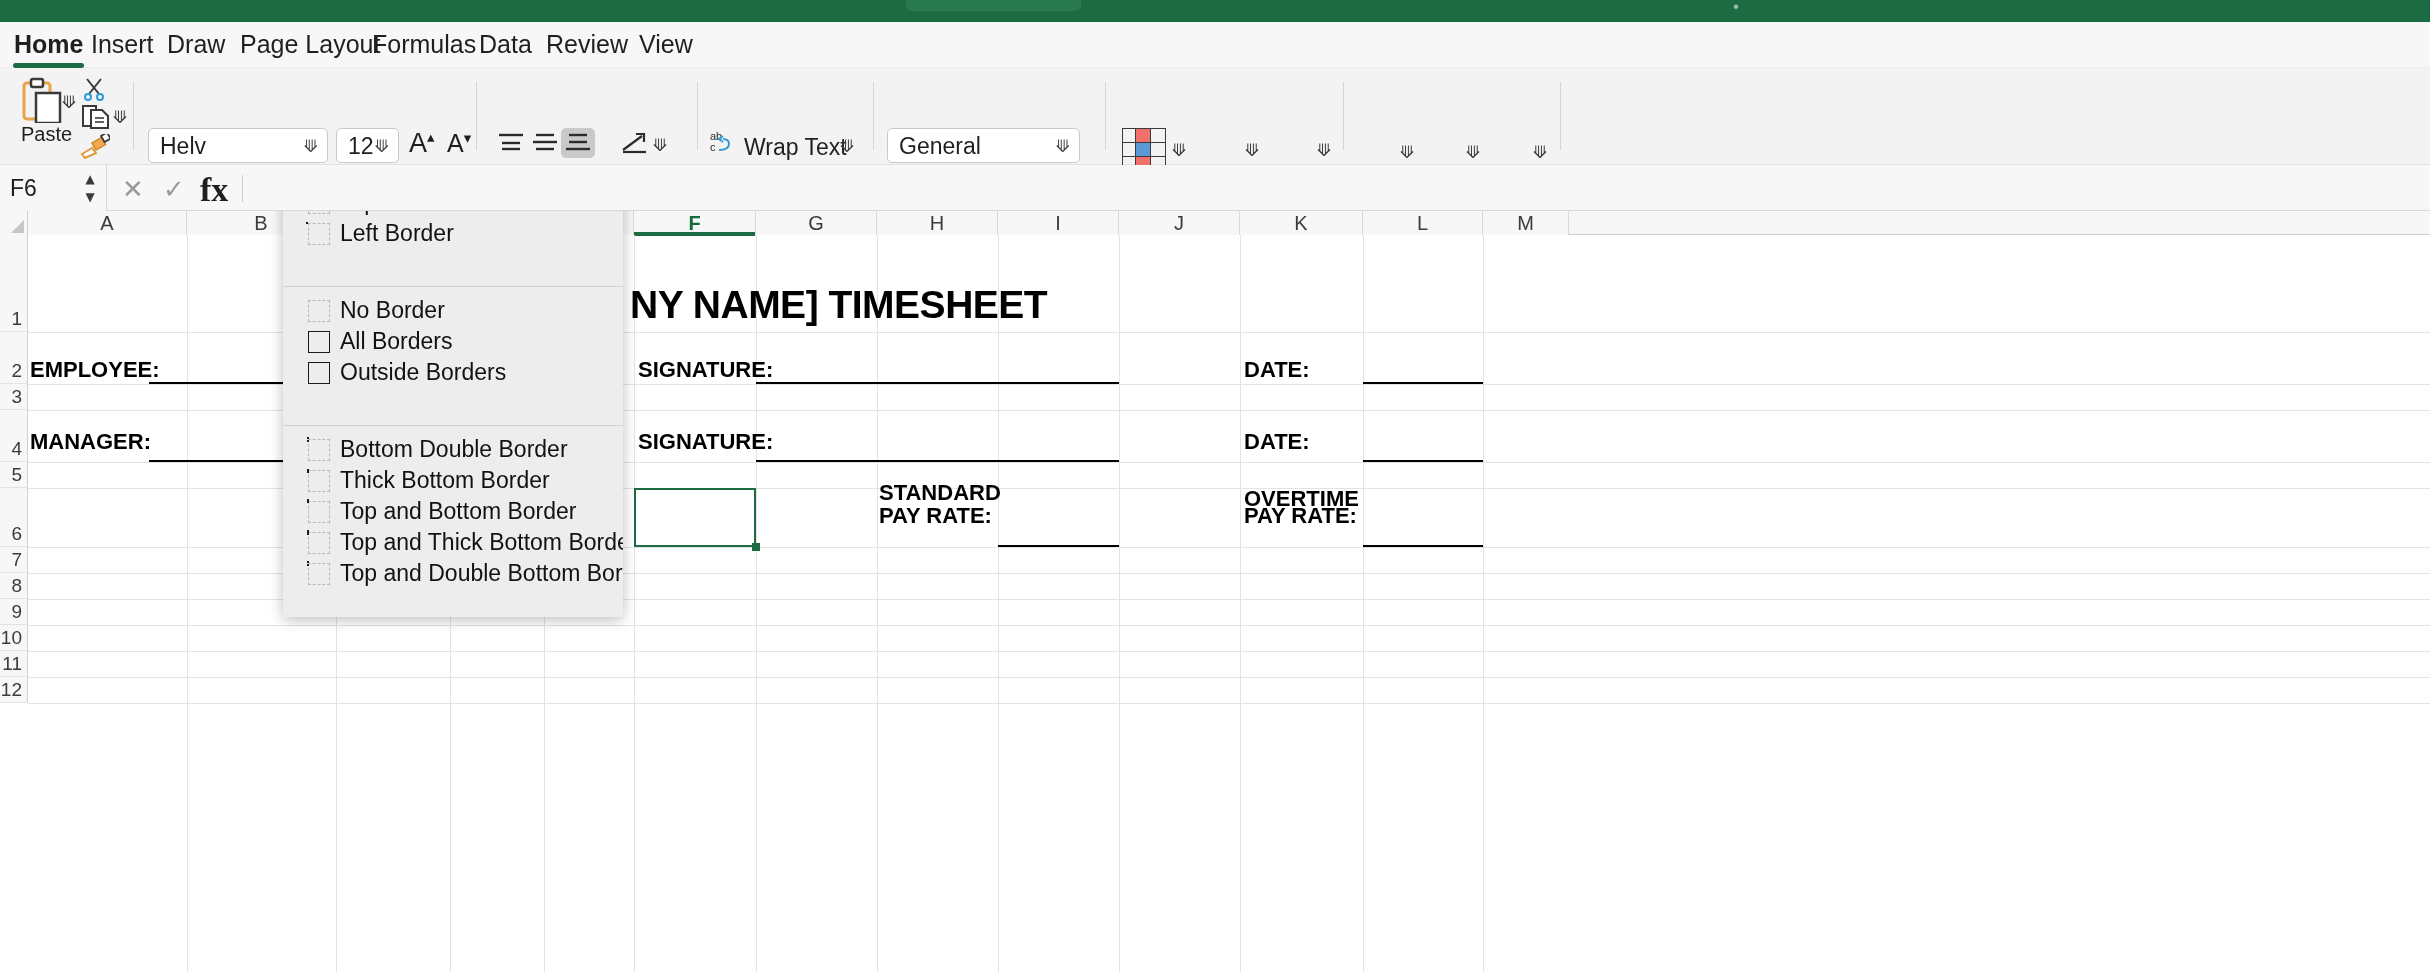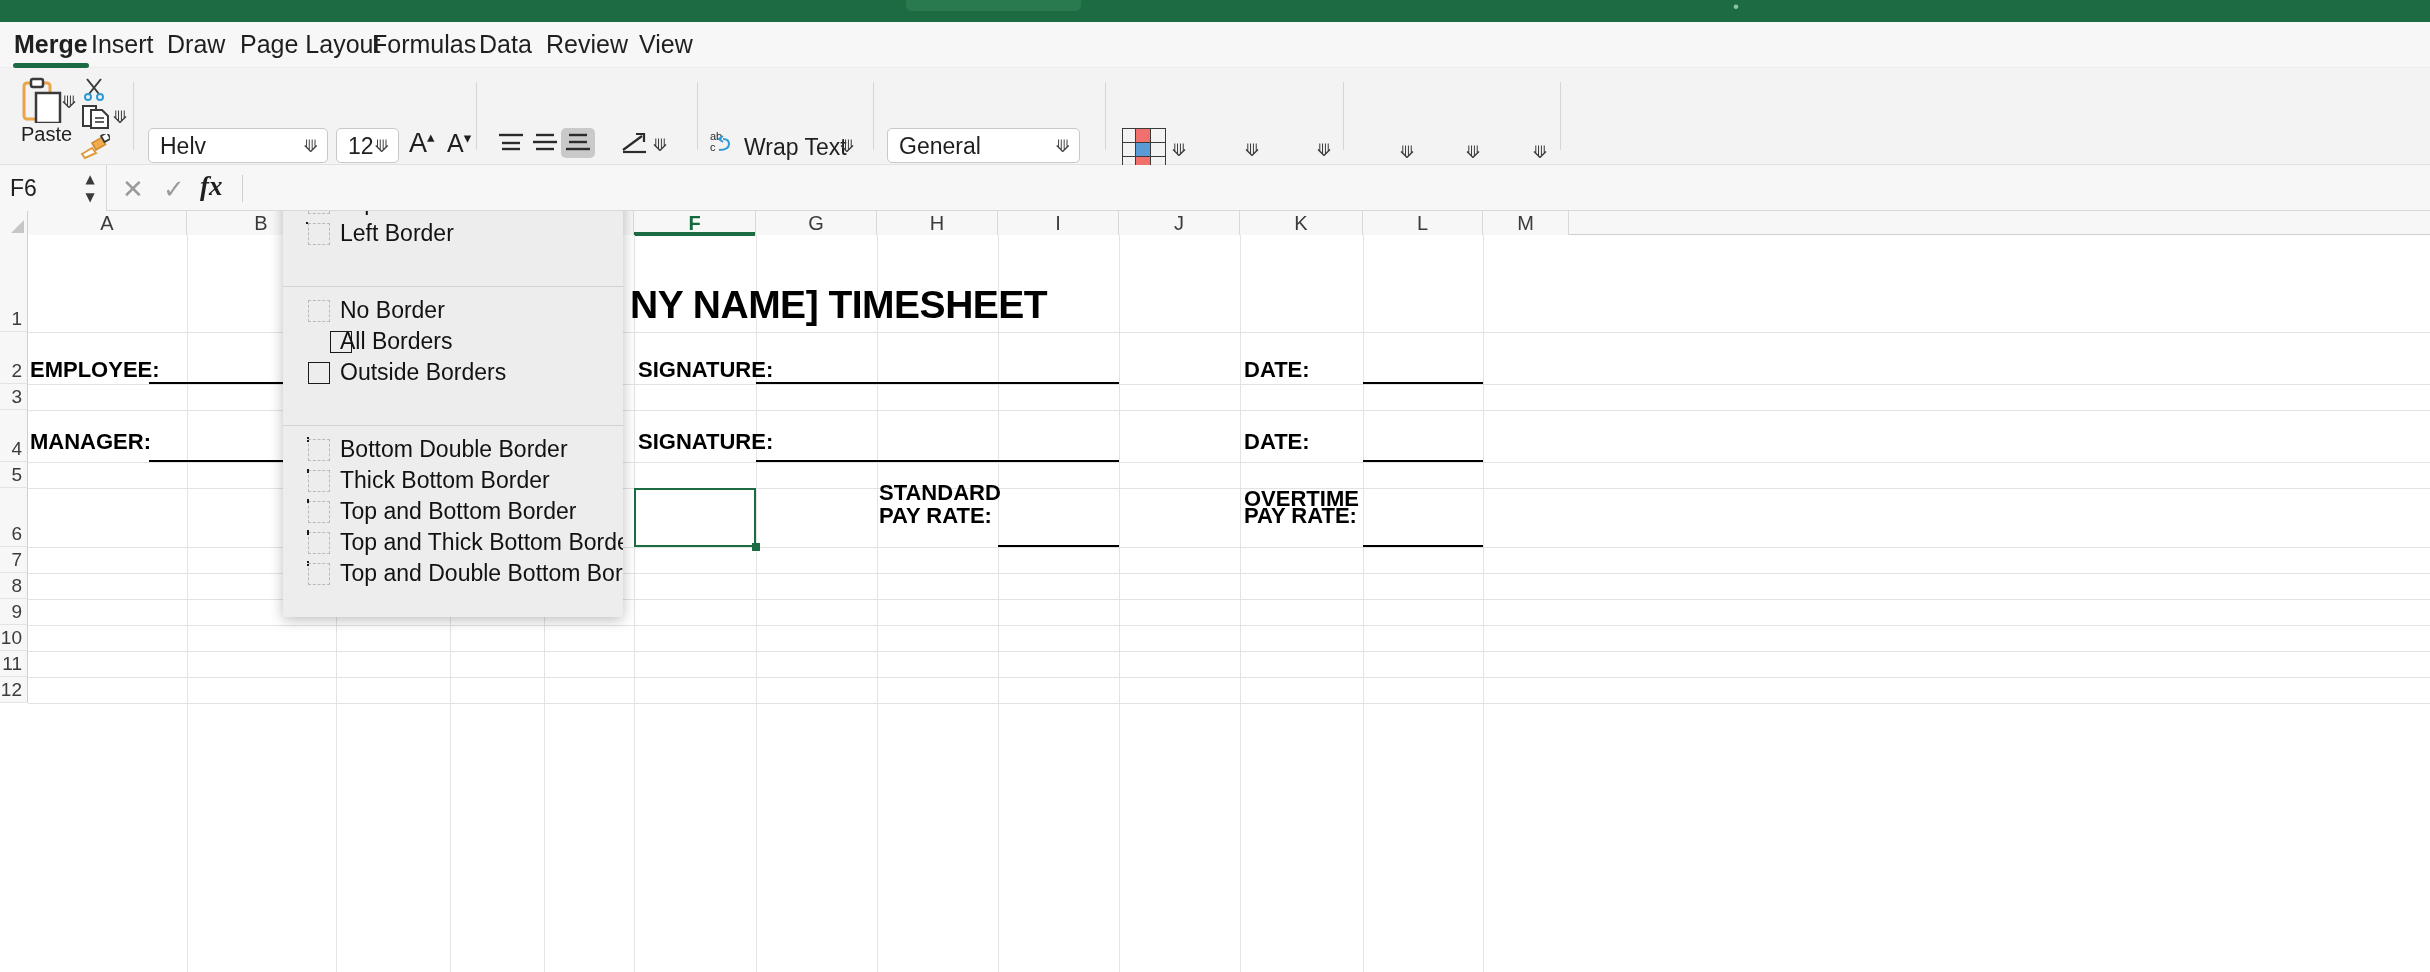--- a/index.html
+++ b/index.html
@@ -96,22 +96,22 @@
   }
   .namebox .nb-spin {
     position:absolute; right:8px; top:5px; width:16px; height:36px;
     color:#3b3b3b; font-size:12px; line-height:18px; text-align:center;
     font-family:"DejaVu Sans", sans-serif;
   }
   .fb-btn {
     position:absolute; top:9px; font-size:26px; color:#9a9a9a;
   }
   .fb-fx {
-    position:absolute; top:6px; font-size:27px; color:#1f1f1f;
-    font-family:"Liberation Serif", serif; font-style:italic; font-weight:bold;
+    position:absolute; top:6px; font-size:34px; color:#1f1f1f;
+    font-family:"Liberation Serif", serif; font-weight:bold;
   }
   .fb-div { position:absolute; top:10px; width:1px; height:27px; background:#cfcfcf; }
 
   
   .gridwrap { position:relative; height:761px; overflow:hidden; background:#fff; }
   .colhead {
     position:absolute; top:0; left:0; right:0; height:24px;
     background:#f7f7f7; border-bottom:1px solid #cfcfcf;
   }
   .ch {
@@ -219,21 +219,21 @@
 </style>
 </head>
 <body>
 
 <div class="titlebar">
   <div class="tb-notch"></div>
   <div class="tb-dot">•</div>
 </div>
 
 <div class="tabbar">
-  <div class="tab active" style="left:10px;"><span>Merge</span><span class="underline"></span></div>
+  <div class="tab active" style="left:10px;"><span>Home</span><span class="underline"></span></div>
   <div class="tab" style="left:87px;"><span>Insert</span></div>
   <div class="tab" style="left:163px;"><span>Draw</span></div>
   <div class="tab" style="left:236px;"><span>Page Layout</span></div>
   <div class="tab" style="left:368px;"><span>Formulas</span></div>
   <div class="tab" style="left:475px;"><span>Data</span></div>
   <div class="tab" style="left:542px;"><span>Review</span></div>
   <div class="tab" style="left:635px;"><span>View</span></div>
 </div>
 
 <div class="ribbon">
@@ -685,21 +685,21 @@
     </div>
 
     <div class="mdiv" style="top:164px;"></div>
 
     <div class="mi" style="top:173px;">
       <span class="mi-icon">
         <span class="bi"><span class="dash"></span><span class="cross-h"></span><span class="cross-v"></span></span>
       </span>
       <span class="mi-label">No Border</span>
     </div>
-    <div class="mi" style="top:204px;text-align:right;">
+    <div class="mi" style="top:204px;">
       <span class="mi-icon">
         <span class="bi"><span class="box-all"></span><span class="inner-h"></span><span class="inner-v"></span></span>
       </span>
       <span class="mi-label">All Borders</span>
     </div>
     <div class="mi" style="top:235px;">
       <span class="mi-icon">
         <span class="bi"><span class="box-all"></span><span class="cross-h"></span><span class="cross-v"></span></span>
       </span>
       <span class="mi-label">Outside Borders</span>

